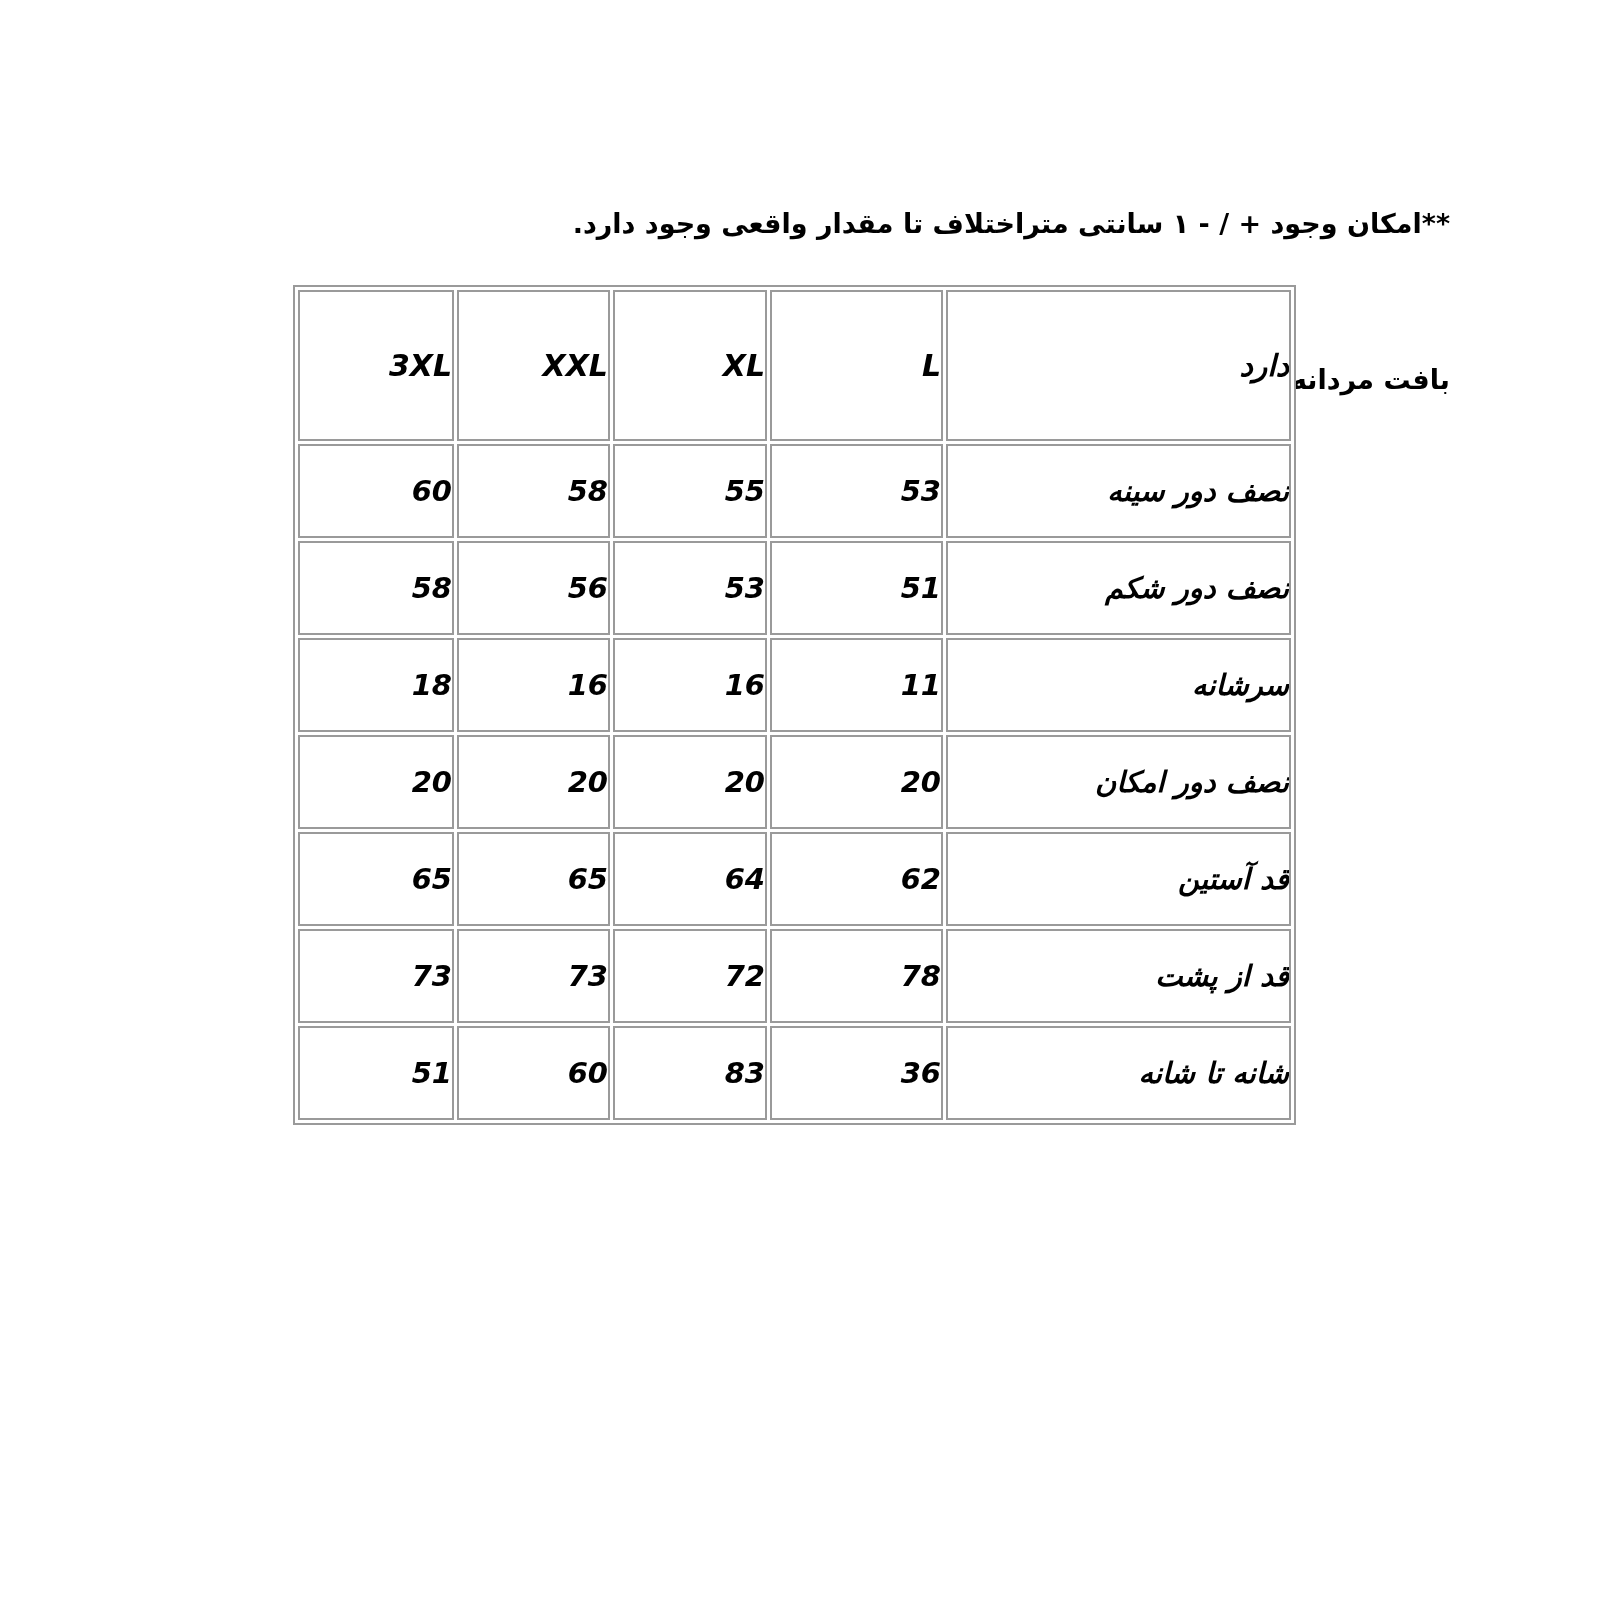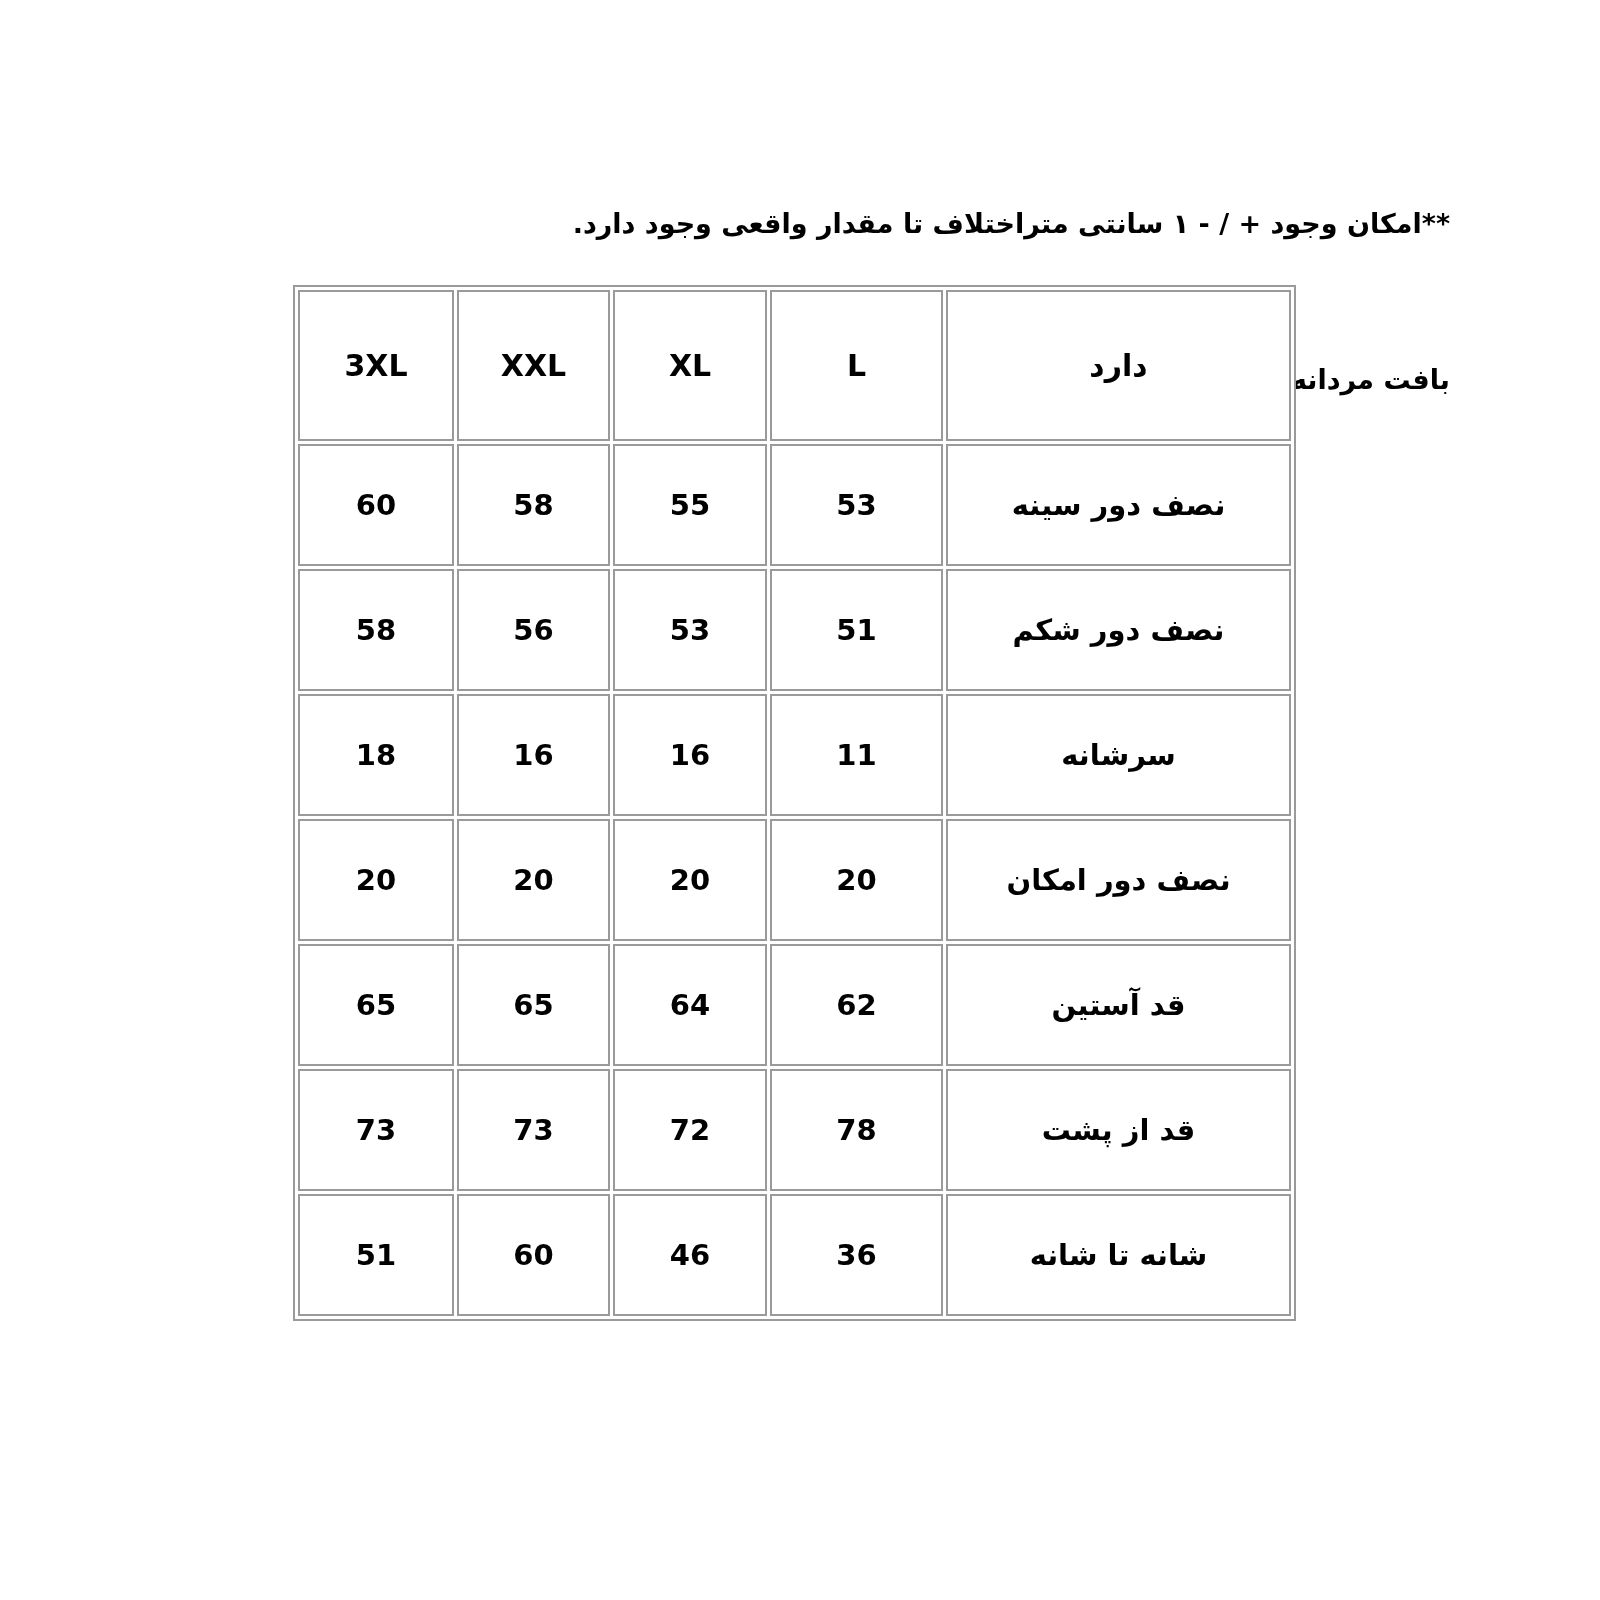--- a/index.html
+++ b/index.html
@@ -40,34 +40,34 @@
     left: 293px;
     direction: rtl;
     border-collapse: separate;
     border-spacing: 3px;
     table-layout: fixed;
     border: 2px solid #9a9a9a;
     background: #ffffff;
   }
   table.size-table td {
     border: 2px solid #9a9a9a;
-    text-align: center;
     vertical-align: middle;
     padding: 0;
     font-weight: bold;
     overflow: hidden;
+    font-style: italic;
   }
   .col-size { width: 345px; }
   .col-l    { width: 173px; }
   .col-xl   { width: 154px; }
   .col-xxl  { width: 153px; }
   .col-3xl  { width: 156px; }
 
   tr.header-row td { height: 151px; font-size: 30px; }
-  tr.data-row td   { height: 122px; font-size: 29px; }
+  tr.data-row td   { height: 94px; font-size: 29px; }
 
   td.label-cell { font-size: 28px; }
 </style>
 </head>
 <body>
 
 <div class="notes">
   <div class="note-line">**امکان وجود + / - ۱ سانتی متراختلاف تا مقدار واقعی وجود دارد.</div>
   <div class="note-line">بافت مردانه    کد 006 مدل 304021040006999</div>
 </div>
@@ -133,18 +133,18 @@
       <td class="label-cell">قد از پشت</td>
       <td>78</td>
       <td>72</td>
       <td>73</td>
       <td>73</td>
     </tr>
 
     <tr class="data-row">
       <td class="label-cell">شانه تا شانه</td>
       <td>36</td>
-      <td>46</td>
+      <td>83</td>
       <td>60</td>
       <td>51</td>
     </tr>
   </tbody>
 </table>
 
 </body></html>

